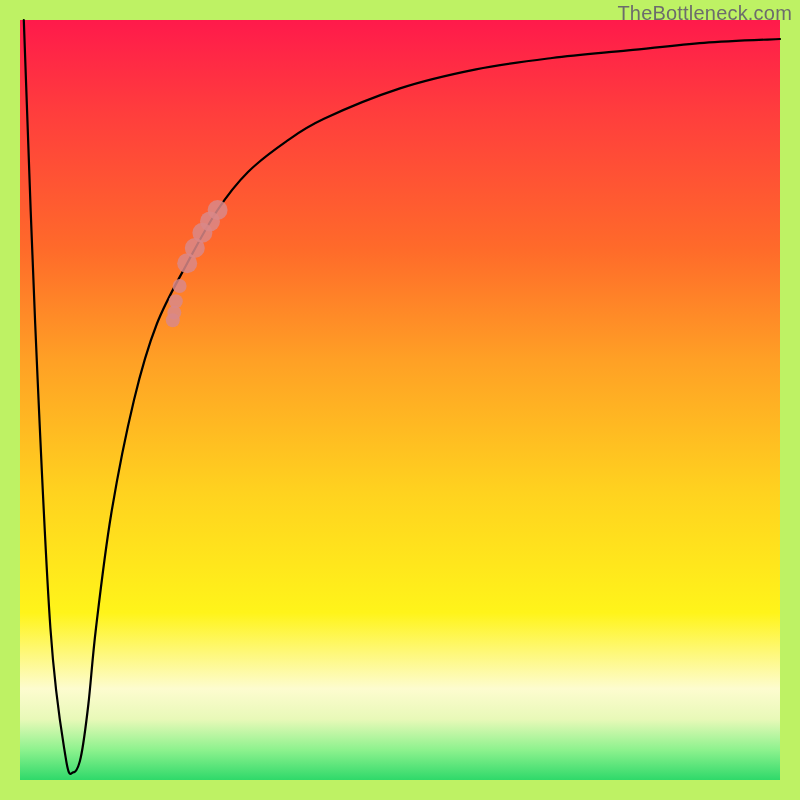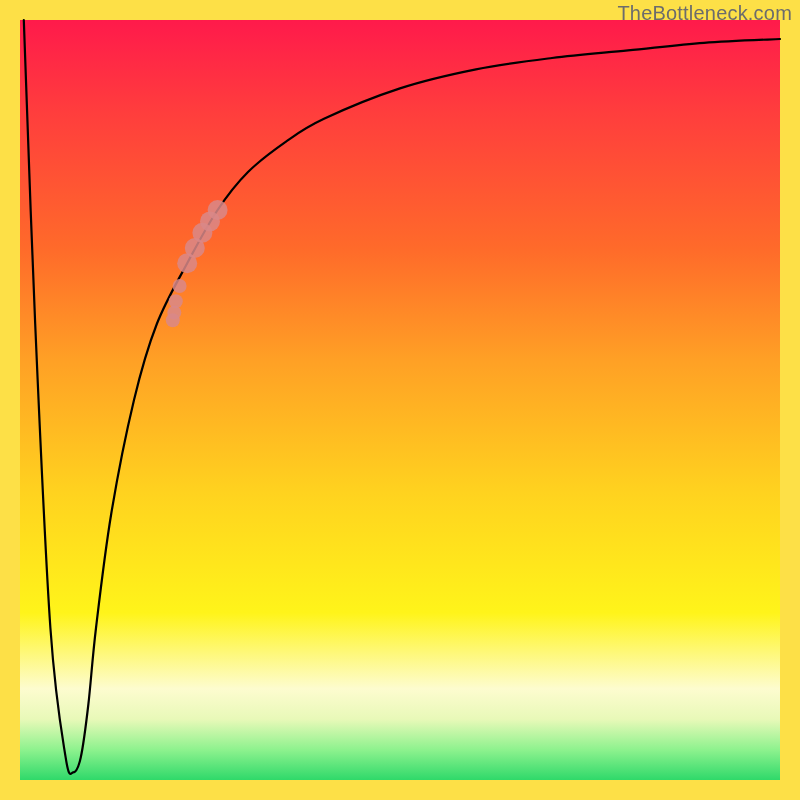--- a/index.html
+++ b/index.html
@@ -8,21 +8,21 @@
     width: 800px;
     height: 800px;
     overflow: hidden;
     background: #000;
     font-family: Arial, Helvetica, sans-serif;
   }
   .frame {
     position: relative;
     width: 800px;
     height: 800px;
-    background: #fde047;
+    background: #bef264;
   }
   .plot-area {
     position: absolute;
     left: 20px;
     top: 20px;
     width: 760px;
     height: 760px;
     
     background: linear-gradient(
       to bottom,

